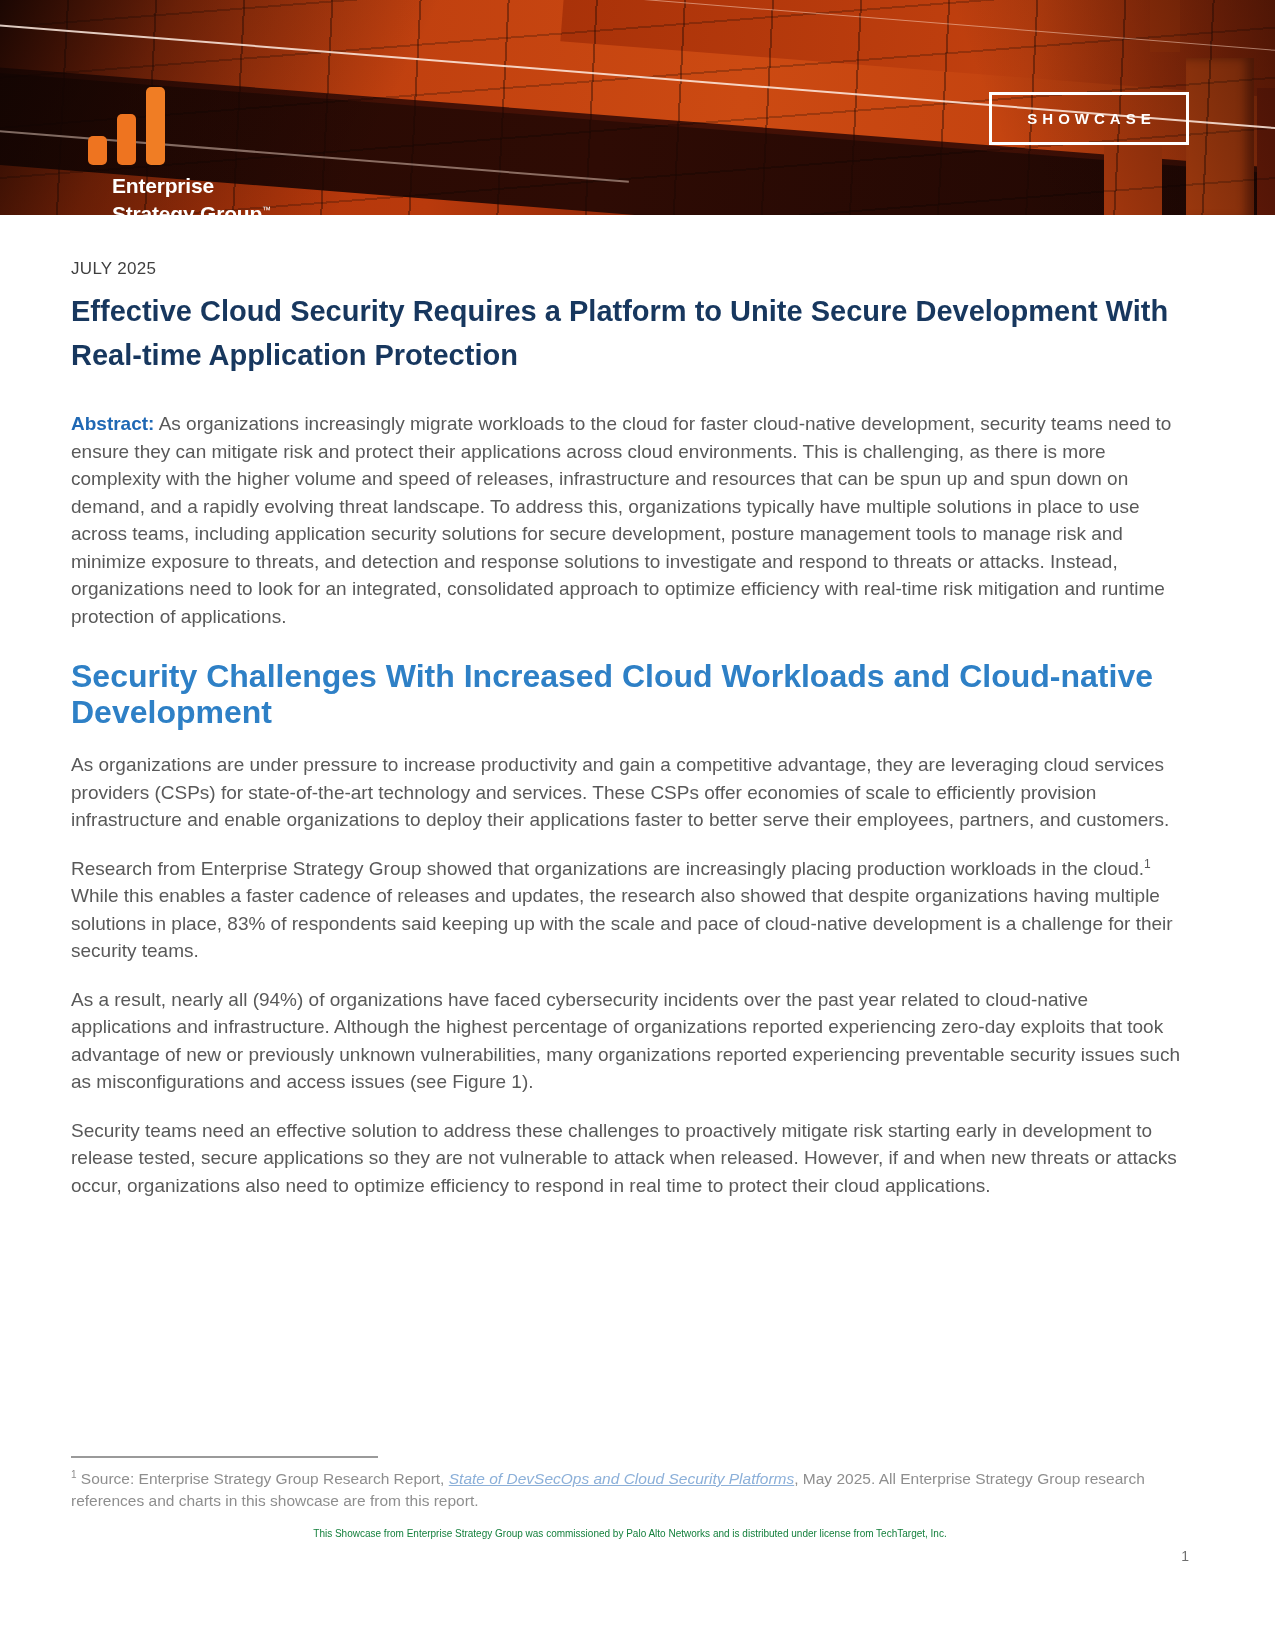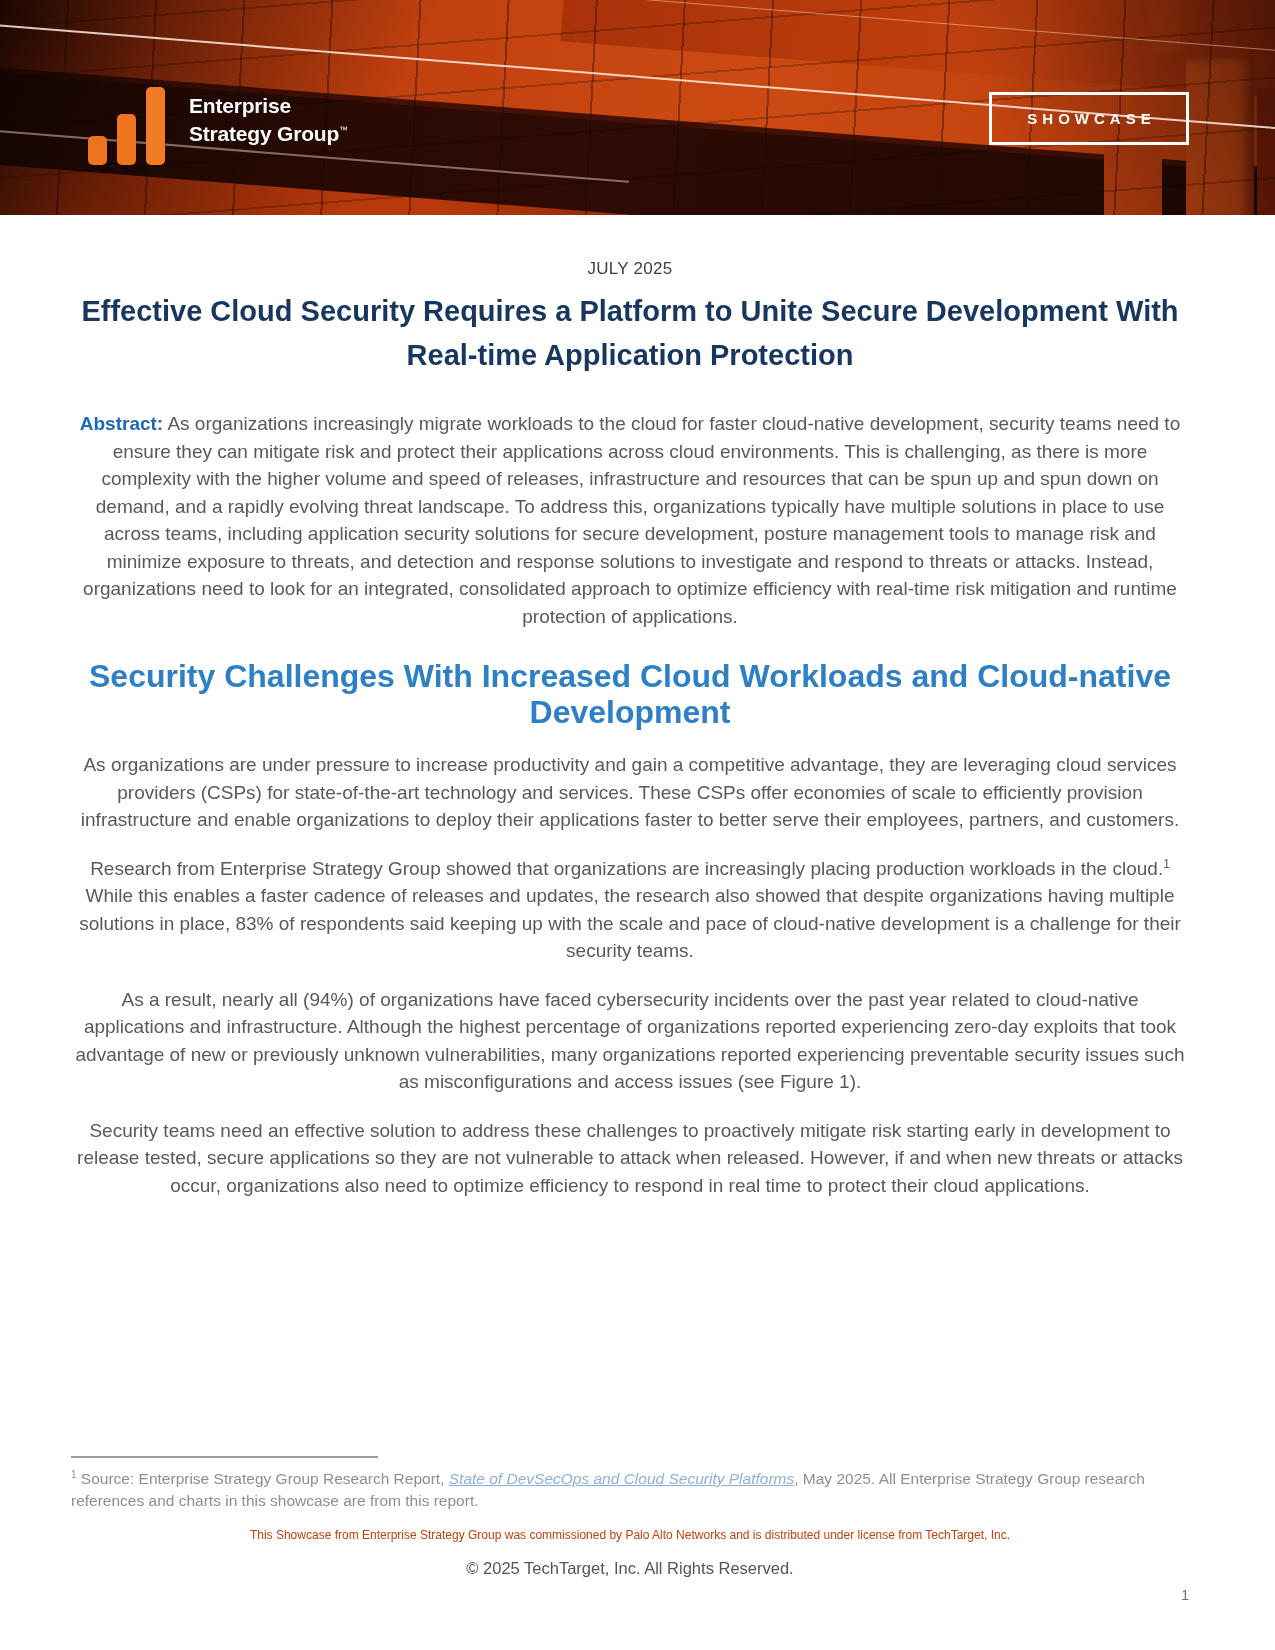--- a/index.html
+++ b/index.html
@@ -59,21 +59,21 @@
     background:
       linear-gradient(116deg, rgba(16,4,2,.92) 0%, rgba(16,4,2,.45) 13%, rgba(16,4,2,0) 32%),
       linear-gradient(250deg, rgba(16,4,2,.55) 0%, rgba(16,4,2,0) 24%);
   }
   .wline { position: absolute; background: rgba(255,236,226,.85); }
   .wline-1 { top: 86px;  left: -60px; width: 1650px; height: 2px; transform: rotate(4.6deg); }
   .wline-2 { top: 16px;  left: 380px; width: 950px;  height: 1px; transform: rotate(4.6deg); background: rgba(255,220,200,.5); }
   .wline-3 { top: 152px; left: -90px; width: 720px;  height: 2px; transform: rotate(4.6deg); background: rgba(255,228,212,.45); }
 
   
-  .logo { position: absolute; left: 88px; top: 85px; display: flex; align-items: flex-start; z-index: 10; }
+  .logo { position: absolute; left: 88px; top: 85px; display: flex; align-items: flex-start; z-index: 10; flex-direction: column; }
   .logo-bars { display: flex; align-items: flex-end; gap: 10px; height: 78px; margin-top: 2px; }
   .logo-bar { width: 19px; border-radius: 5px; background: #ee7420; }
   .bar-short { height: 29px; }
   .bar-mid   { height: 51px; }
   .bar-tall  { height: 78px; background: #f07d24; }
   .logo-text {
     margin-left: 24px; margin-top: 9px;
     color: #ffffff; font-size: 21px; font-weight: 700;
     line-height: 24px; letter-spacing: -0.2px;
   }
@@ -82,21 +82,21 @@
   
   .showcase {
     position: absolute; left: 989px; top: 92px; width: 200px; height: 53px;
     border: 3px solid #ffffff; z-index: 10;
     display: flex; align-items: center; justify-content: center;
     color: #ffffff; font-size: 15px; font-weight: 700; letter-spacing: 5px;
     text-indent: 5px;
   }
 
   
-  .content { padding: 0 86px 0 71px; text-align: center; }
+  .content { padding: 0 86px 0 71px; }
   .date-label {
     margin-top: 44px;
     font-size: 17px; color: #3f3f3f; letter-spacing: 0.3px;
   }
   .page-title {
     margin-top: 10px;
     font-size: 29px; font-weight: 700; line-height: 44px;
     color: #17375e;
   }
   .author-line {
@@ -125,21 +125,21 @@
   .footnote {
     margin-top: 10px;
     font-size: 15.5px; line-height: 22px; color: #8e8e8e;
   }
   .footnote sup.ref { font-size: 10px; }
   .report-link {
     color: #8cb0d9; font-style: italic; text-decoration: underline; cursor: pointer;
   }
   .commissioned {
     margin-top: 16px; text-align: center;
-    font-size: 12px; color: #c2410c;
+    font-size: 10px; color: #15803d;
   }
   .copyright {
     margin-top: 17px; text-align: center;
     font-size: 16.5px; color: #555555;
   }
   .page-number {
     margin-top: 9px; text-align: right;
     font-size: 14px; color: #6e6e6e;
   }
 </style>
@@ -197,17 +197,16 @@
     <p class="body-text para">As a result, nearly all (94%) of organizations have faced cybersecurity incidents over the past year related to cloud-native applications and infrastructure. Although the highest percentage of organizations reported experiencing zero-day exploits that took advantage of new or previously unknown vulnerabilities, many organizations reported experiencing preventable security issues such as misconfigurations and access issues (see Figure 1).</p>
 
     <p class="body-text para">Security teams need an effective solution to address these challenges to proactively mitigate risk starting early in development to release tested, secure applications so they are not vulnerable to attack when released. However, if and when new threats or attacks occur, organizations also need to optimize efficiency to respond in real time to protect their cloud applications.</p>
   </div>
 
   <div class="bottom-area">
     <div class="footnote-divider"></div>
     <p class="footnote"><sup class="ref">1</sup><span> Source: Enterprise Strategy Group Research Report, </span><a class="report-link">State of DevSecOps and Cloud Security Platforms</a><span>, May 2025. All Enterprise Strategy Group research references and charts in this showcase are from this report.</span></p>
 
     <div class="commissioned">This Showcase from Enterprise Strategy Group was commissioned by Palo Alto Networks and is distributed under license from TechTarget, Inc.</div>
-    <div class="copyright">© 2025 TechTarget, Inc. All Rights Reserved.</div>
     <div class="page-number">1</div>
   </div>
 
 </div>
 
 </body></html>

